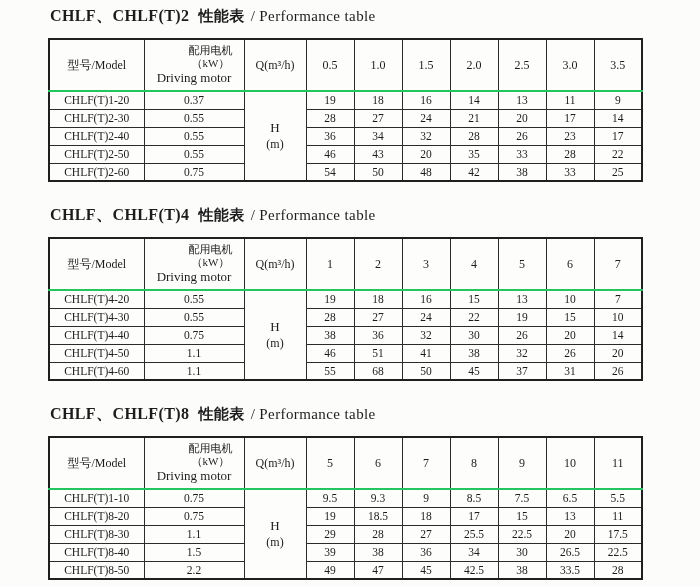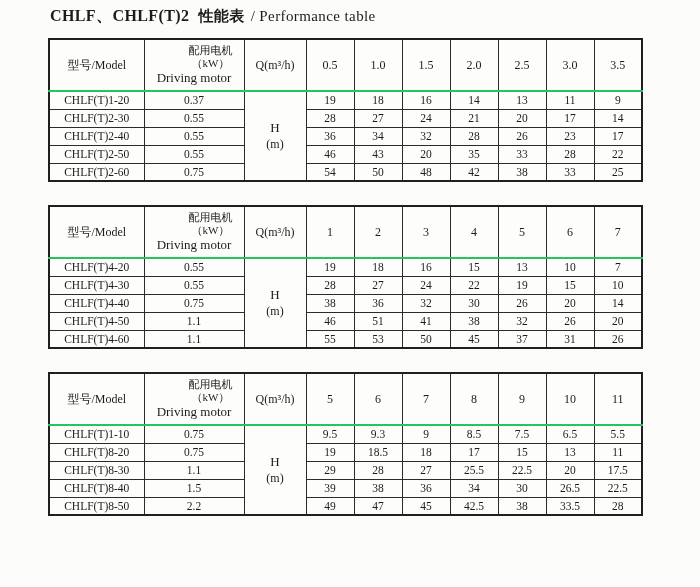--- a/index.html
+++ b/index.html
@@ -148,20 +148,21 @@
             <td class="head-val">42</td>
             <td class="head-val">38</td>
             <td class="head-val">33</td>
             <td class="head-val">25</td>
           </tr>
         </tbody>
     </table>
   </section>
 
   <section class="perf-section">
+    <h2 class="title"><span class="t-series">CHLF、CHLF(T)4</span><span class="t-cn">性能表</span><span class="t-en">/ Performance table</span></h2>
     <table class="perf-table">
       <colgroup>
         <col class="col-model">
           <col class="col-motor">
           <col class="col-flow">
       <col class="col-val">
           <col class="col-val">
           <col class="col-val">
           <col class="col-val">
           <col class="col-val">
@@ -231,32 +232,33 @@
             <td class="head-val">41</td>
             <td class="head-val">38</td>
             <td class="head-val">32</td>
             <td class="head-val">26</td>
             <td class="head-val">20</td>
           </tr>
           <tr>
             <td class="model-cell">CHLF(T)4-60</td>
             <td class="motor-cell">1.1</td>
             <td class="head-val">55</td>
-            <td class="head-val">53</td>
+            <td class="head-val">68</td>
             <td class="head-val">50</td>
             <td class="head-val">45</td>
             <td class="head-val">37</td>
             <td class="head-val">31</td>
             <td class="head-val">26</td>
           </tr>
         </tbody>
     </table>
   </section>
 
   <section class="perf-section">
+    <h2 class="title"><span class="t-series">CHLF、CHLF(T)8</span><span class="t-cn">性能表</span><span class="t-en">/ Performance table</span></h2>
     <table class="perf-table">
       <colgroup>
         <col class="col-model">
           <col class="col-motor">
           <col class="col-flow">
       <col class="col-val">
           <col class="col-val">
           <col class="col-val">
           <col class="col-val">
           <col class="col-val">

